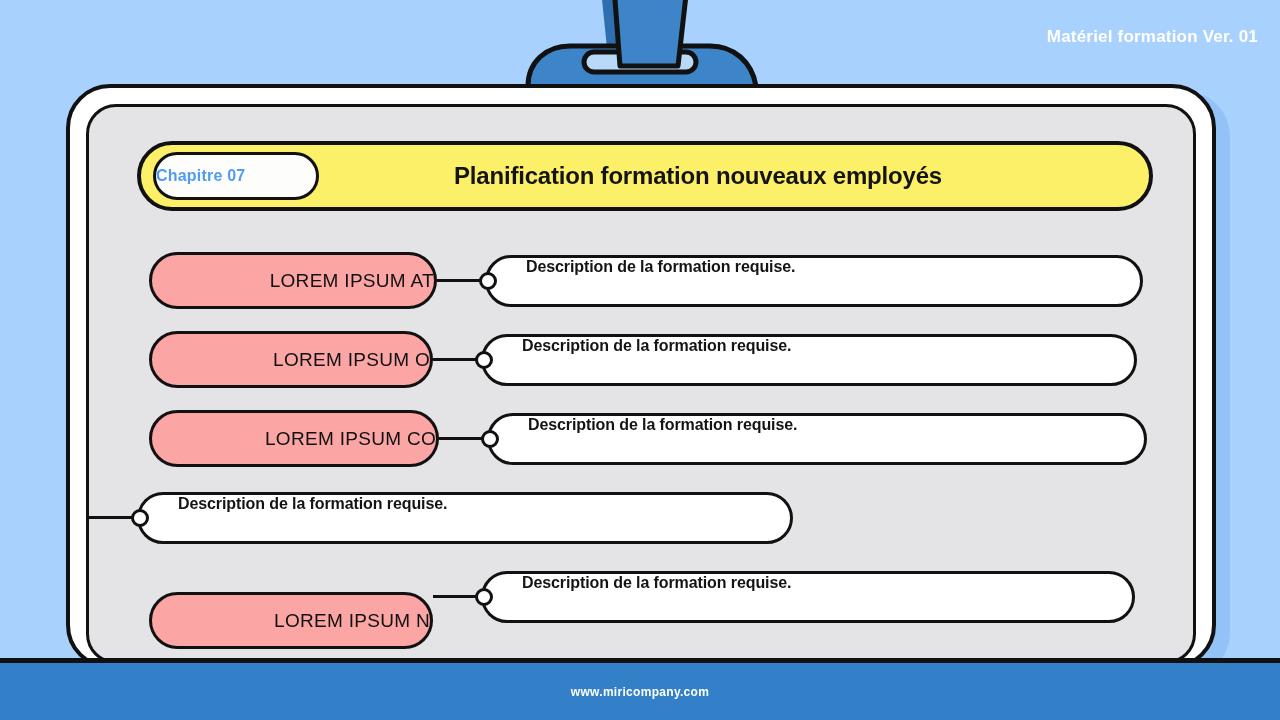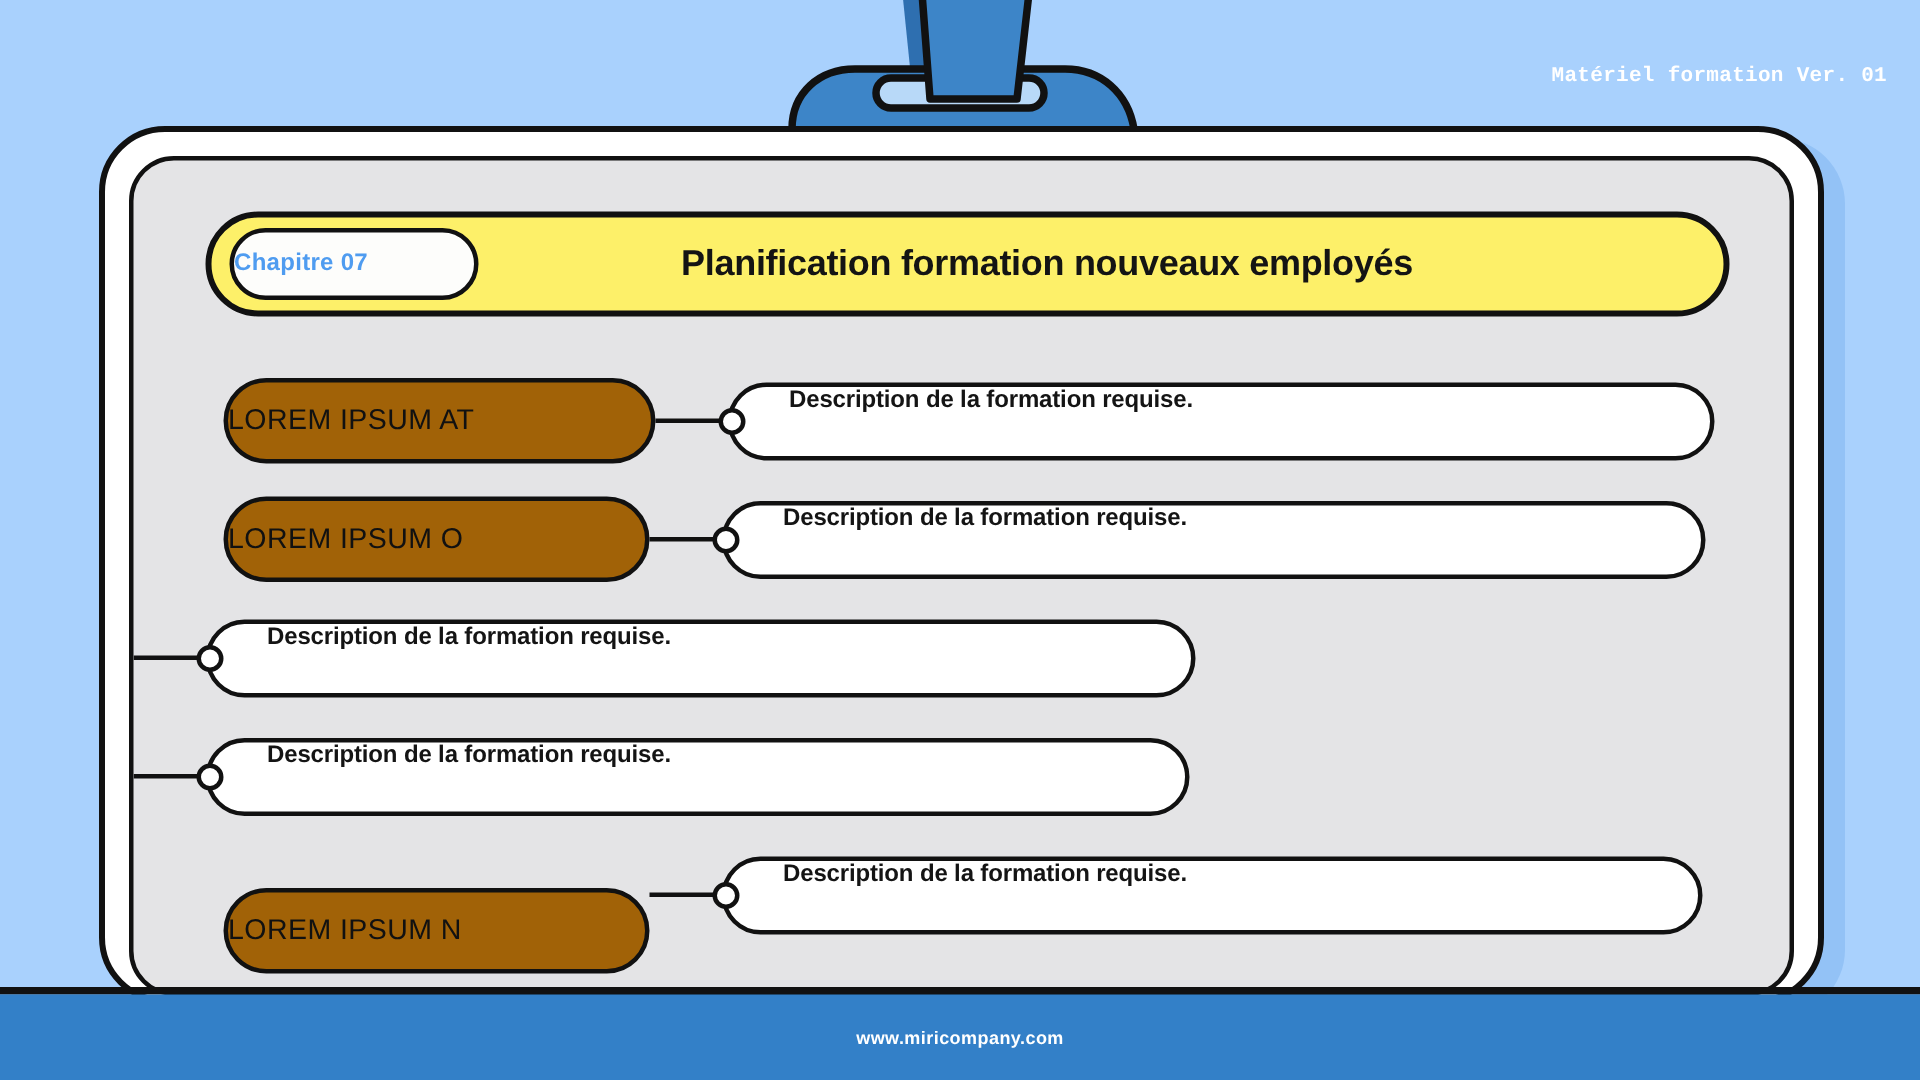--- a/index.html
+++ b/index.html
@@ -15,29 +15,28 @@
     position: relative;
     width: 1280px;
     height: 720px;
     overflow: hidden;
     background: #a9d1fd;
   }
 
   
   .version-label {
     position: absolute;
-    top: 43px;
+    top: 27px;
     right: 22px;
     color: #ffffff;
-    font-size: 14px;
+    font-size: 17px;
     font-weight: bold;
     letter-spacing: 0.2px;
     z-index: 60;
     white-space: nowrap;
-    font-family: Liberation Mono, monospace;
   }
 
   
   .clip-wrap {
     position: absolute;
     left: 0;
     top: 0;
     width: 1280px;
     height: 120px;
     z-index: 5;
@@ -135,27 +134,27 @@
     position: relative;
     height: 79px;
     display: flex;
     align-items: center;
   }
   .row-label {
     position: relative;
     margin-left: 60px;
     width: 288px;
     height: 57px;
-    background: #a16207;
+    background: #fca5a5;
     border: 3px solid #111111;
     border-radius: 29px;
     box-sizing: border-box;
     display: flex;
     align-items: center;
-    justify-content: flex-start;
+    justify-content: flex-end;
     color: #111111;
     font-size: 19px;
     letter-spacing: 0.3px;
     z-index: 3;
     flex: none;
   }
   .connector {
     width: 48px;
     height: 3px;
     background: #111111;
@@ -285,20 +284,23 @@
           <span>LOREM IPSUM O</span>
         </div>
         <div class="connector"></div>
         <div class="row-desc">
           <span class="desc-dot"></span>
           <span class="desc-text">Description de la formation requise.</span>
         </div>
       </div>
 
       <div class="row">
+        <div class="row-label">
+          <span>LOREM IPSUM CO</span>
+        </div>
         <div class="connector"></div>
         <div class="row-desc">
           <span class="desc-dot"></span>
           <span class="desc-text">Description de la formation requise.</span>
         </div>
       </div>
 
       <div class="row">
         <div class="connector"></div>
         <div class="row-desc">

